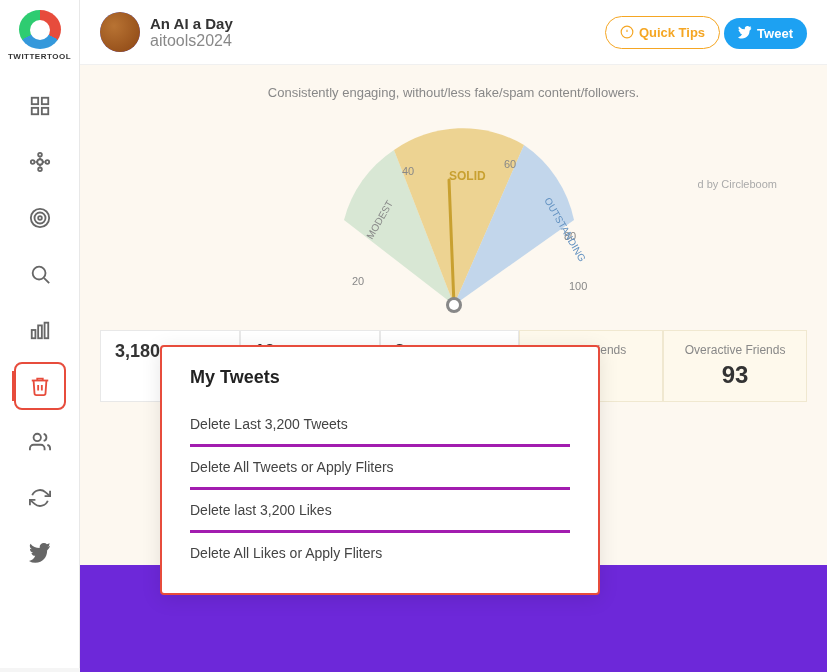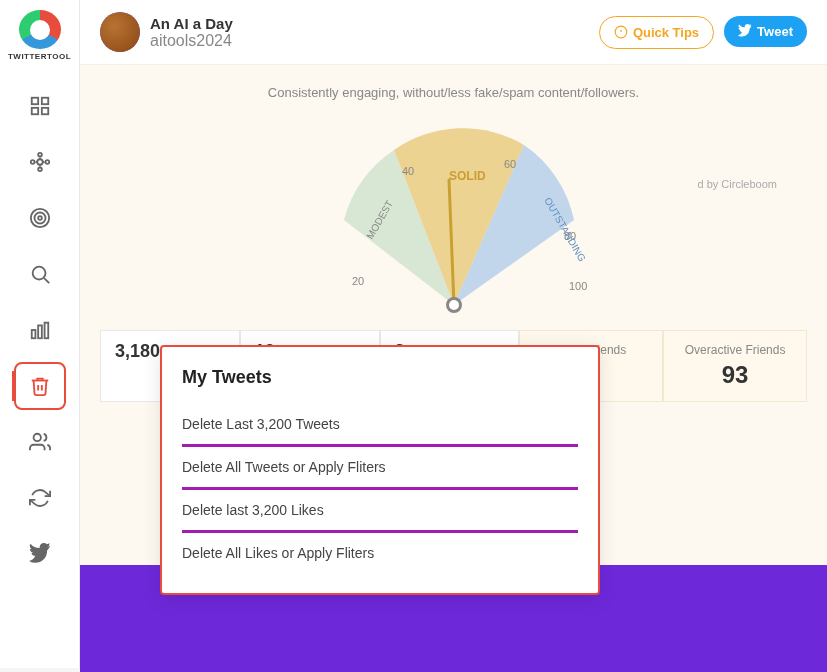--- a/index.html
+++ b/index.html
@@ -144,22 +144,22 @@
       color: #333;
     }
 
     .user-handle {
       font-size: 16px;
       color: #888;
     }
 
     .header-actions {
       display: flex;
-      gap: 10px;
-      align-items: flex-start;
+      gap: 4px;
+      align-items: flex-end;
     }
 
     .btn-quick-tips {
       display: flex;
       align-items: center;
       gap: 5px;
       padding: 8px 14px;
       border: 1.5px solid #f5a623;
       border-radius: 20px;
       background: #fff;
@@ -284,21 +284,21 @@
 
     
     .dropdown-overlay {
       position: absolute;
       top: 345px;
       left: 80px;
       width: 440px;
       background: #fff;
       border: 2.5px solid #e74c3c;
       border-radius: 4px;
-      padding: 20px 20px;
+      padding: 20px 28px;
       z-index: 100;
       box-shadow: 0 4px 20px rgba(0,0,0,0.1);
     }
 
     .dropdown-title {
       font-size: 18px;
       font-weight: 700;
       color: #222;
       margin-bottom: 16px;
     }

